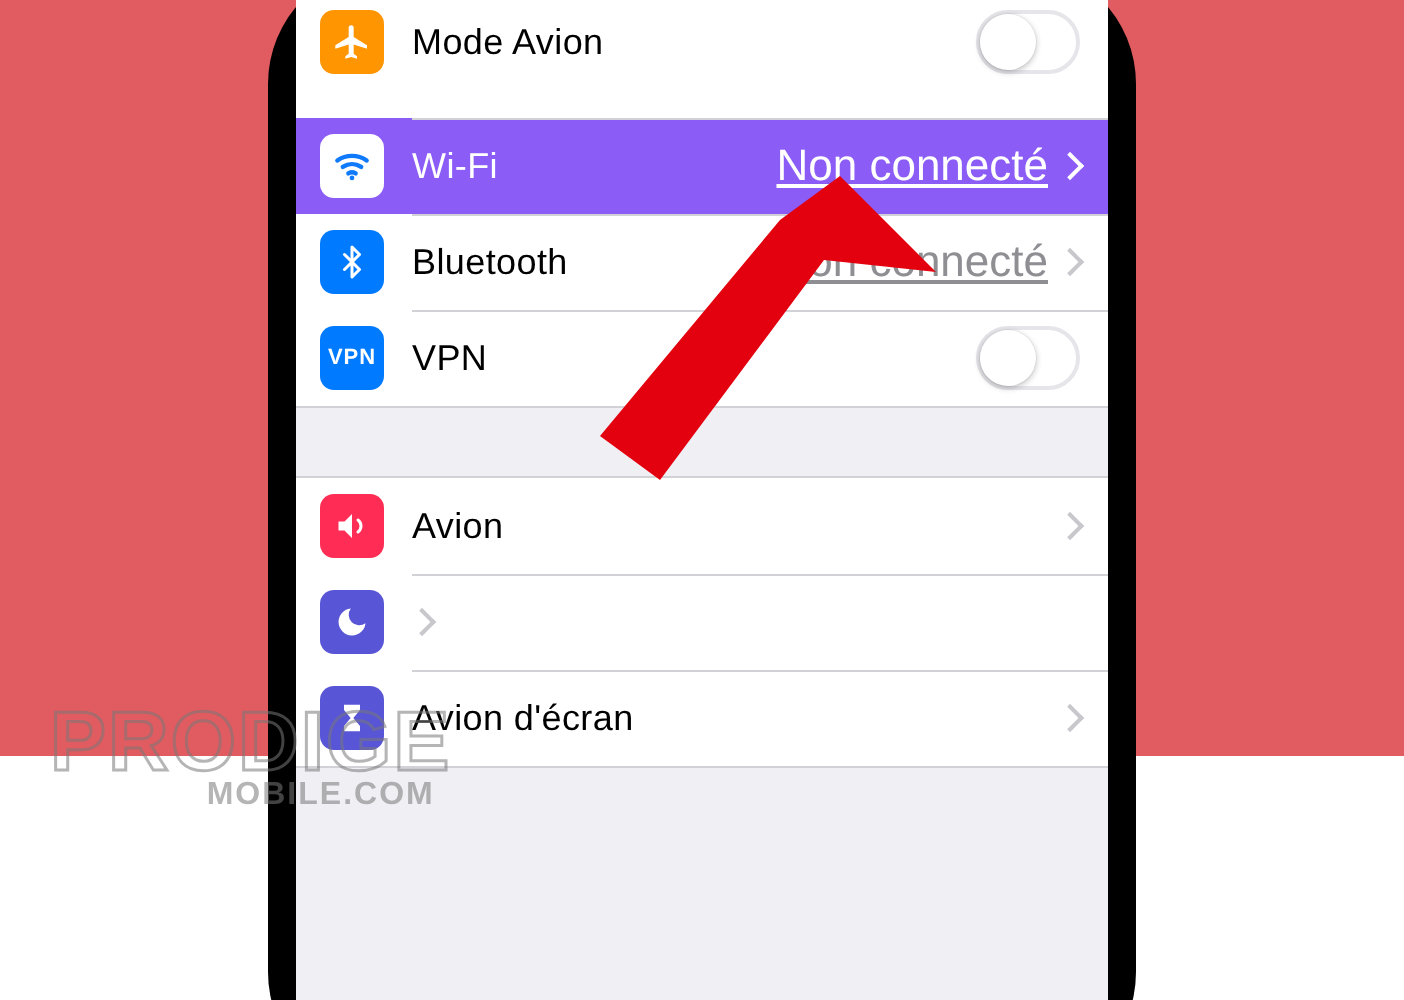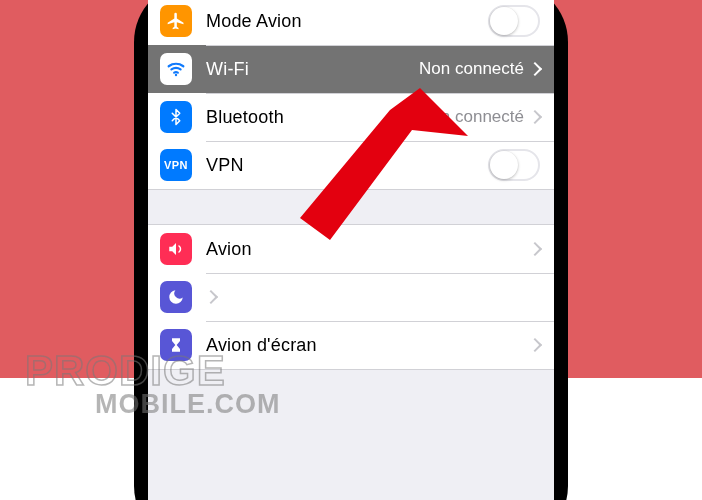--- a/index.html
+++ b/index.html
@@ -4,45 +4,45 @@
 <style>
   html,body{margin:0;padding:0;width:702px;height:500px;overflow:hidden;font-family:-apple-system,"Helvetica Neue",Helvetica,Arial,sans-serif;}
   .stage{position:relative;width:702px;height:378px;background:#e05c60;}
   .phone{position:absolute;left:136px;top:-16px;width:430px;height:560px;background:#000;border-radius:58px;box-shadow:0 0 0 2px #000;}
   .screen{position:absolute;left:12px;top:12px;right:12px;bottom:12px;background:#efeff4;border-radius:4px;overflow:hidden;}
   .list{position:absolute;left:0;right:0;top:0;}
   .group{background:#fff;border-top:1px solid #d1d1d6;border-bottom:1px solid #d1d1d6;}
   .gap{height:34px;}
   .row{display:flex;align-items:center;height:48px;padding:0 14px 0 12px;position:relative;}
   .row+.row::before{content:"";position:absolute;left:58px;right:0;top:0;height:1px;background:#d1d1d6;}
-  .row.sel{background:#737373;color:#fff;}
+  .row.sel{background:#8b5cf6;color:#fff;margin-top:14px;}
   .row.sel .status{color:#fff;}
   .icn{width:32px;height:32px;border-radius:7px;display:flex;align-items:center;justify-content:center;flex:0 0 32px;margin-right:14px;color:#fff;}
   .lbl{flex:1;font-size:18px;letter-spacing:.2px;color:#000;}
   .row.sel .lbl{color:#fff;}
-  .status{font-size:17px;color:#8e8e93;margin-right:6px;}
+  .status{font-size:22px;color:#8e8e93;margin-right:6px;text-decoration:underline;}
   .chev{width:8px;height:8px;border-top:2px solid #c7c7cc;border-right:2px solid #c7c7cc;transform:rotate(45deg);}
   .row.sel .chev{border-color:#fff;}
   .toggle{width:52px;height:32px;border-radius:16px;background:#fff;border:2px solid #e5e5ea;box-sizing:border-box;position:relative;}
   .toggle::after{content:"";position:absolute;width:28px;height:28px;border-radius:50%;background:#fff;top:0;left:0;box-shadow:0 1px 3px rgba(0,0,0,.25),0 0 0 .5px rgba(0,0,0,.04);}
   
   .bg-orange{background:#ff9500;}
   .bg-blue{background:#007aff;}
   .bg-white{background:#fff;}
   .bg-bluesq{background:#007aff;}
   .bg-red{background:#ff3b30;}
   .bg-pink{background:#ff2d55;}
   .bg-purple{background:#5856d6;}
   .vpn{color:#fff;font-size:11px;font-weight:700;letter-spacing:.5px;}
   
   .arrow{position:absolute;left:270px;top:70px;width:200px;height:180px;pointer-events:none;}
   
   .wm{position:absolute;left:25px;top:335px;color:rgba(255,255,255,.28);font-family:Arial,sans-serif;pointer-events:none;margin-top:12px;}
   .wm .l1{font-size:42px;font-weight:800;letter-spacing:1px;-webkit-text-stroke:1.5px rgba(120,120,120,.55);color:transparent;}
-  .wm .l2{font-size:27px;font-weight:800;letter-spacing:1px;color:rgba(120,120,120,.55);margin-top:-6px;margin-left:70px;}
+  .wm .l2{font-size:16px;font-weight:800;letter-spacing:1px;color:rgba(120,120,120,.55);margin-top:-6px;margin-left:70px;text-align:center;}
 </style>
 </head>
 <body>
 
 <div class="stage">
   <div class="phone">
     <div class="screen">
       <div class="list">
 
         <div class="group">

